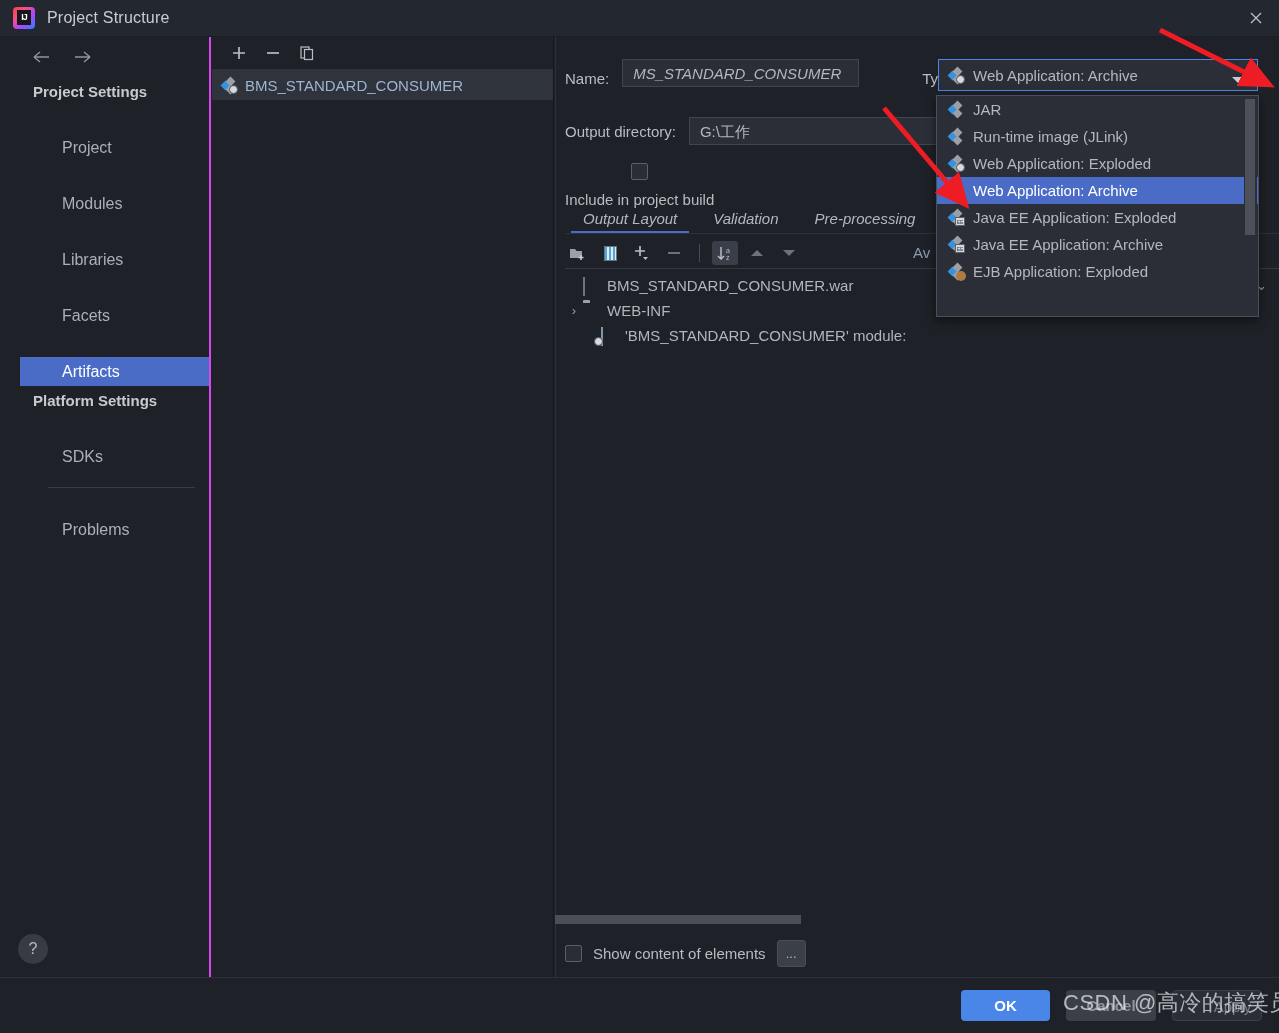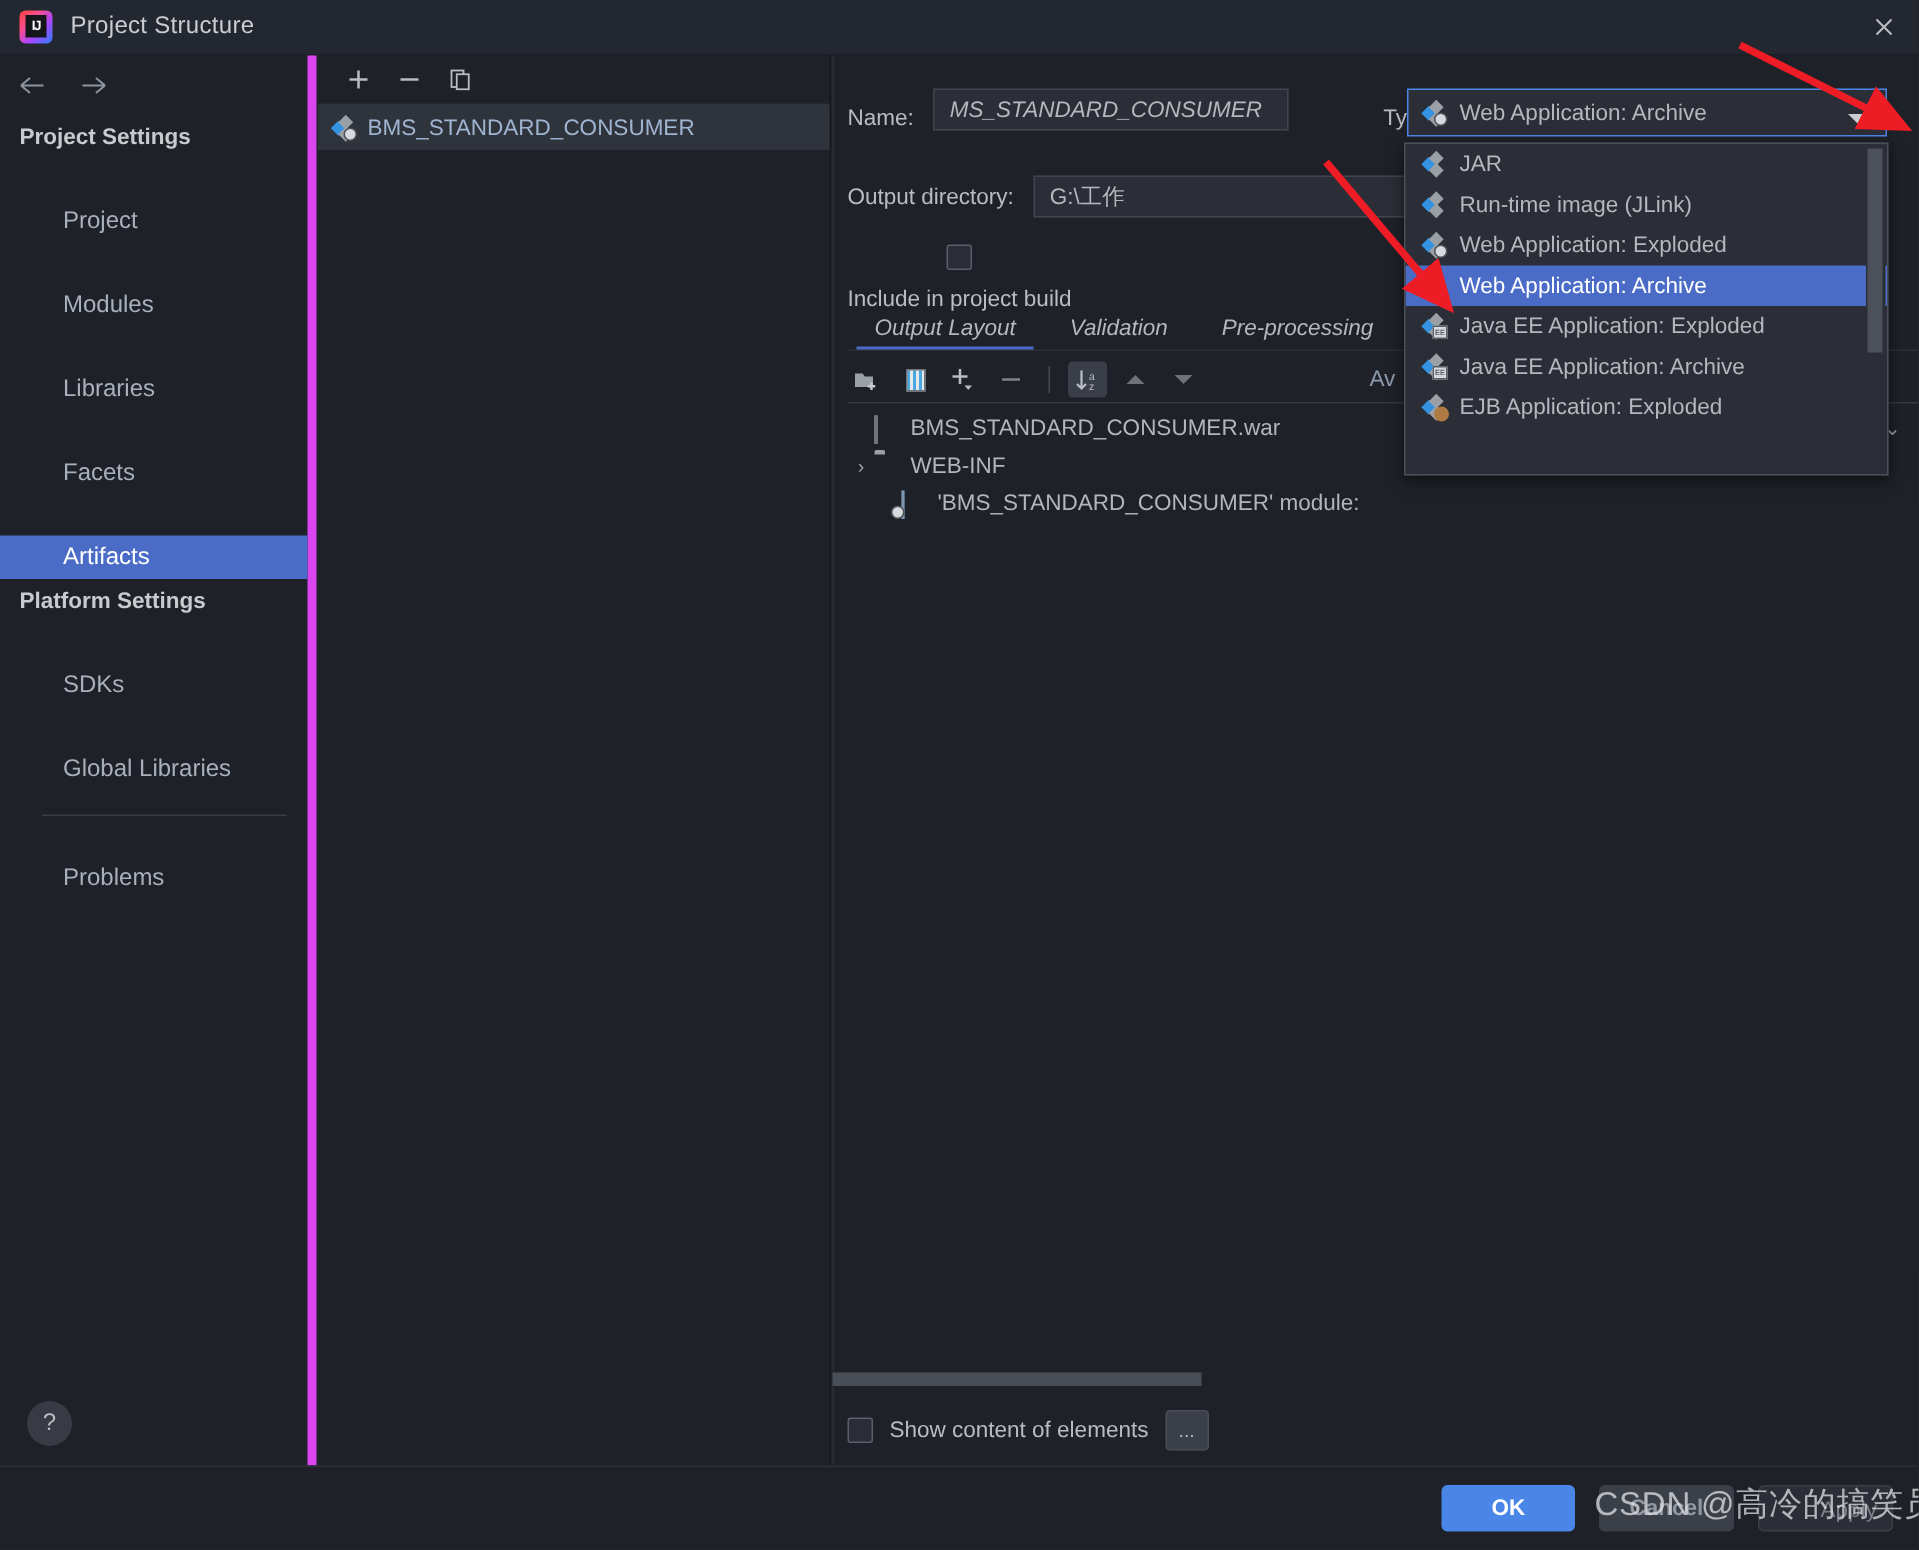--- a/index.html
+++ b/index.html
@@ -43,21 +43,22 @@
   .close-btn {
     position: absolute; right: 0; top: 0; width: 46px; height: 36px;
     display: flex; align-items: center; justify-content: center;
   }
   .close-btn svg { display: block; }
 
   
   .sidebar {
     position: absolute; left: 0; top: 37px; width: 211px; height: 940px;
     background: #1e2127;
-    border-right: 6px solid #d946ef;
+    border-right: 2px solid #d946ef;
+    padding-left: 20px;
   }
   .nav-arrows {
     height: 40px; display: flex; align-items: center; padding-left: 10px; gap: 16px;
   }
   .nav-arrow { width: 24px; height: 24px; display: flex; align-items: center; justify-content: center; }
   .sb-group {
     font-size: 15px; color: #c8cace; font-weight: bold;
     padding: 6px 0 6px 13px;
   }
   .sb-item {
@@ -261,21 +262,20 @@
 
     <div class="sb-group">Project Settings</div>
     <div class="sb-item">Project</div>
     <div class="sb-item">Modules</div>
     <div class="sb-item">Libraries</div>
     <div class="sb-item">Facets</div>
     <div class="sb-item selected">Artifacts</div>
 
     <div class="sb-group">Platform Settings</div>
     <div class="sb-item">SDKs</div>
-    <div class="sb-item">Global Libraries</div>
 
     <div class="sb-sep"></div>
     <div class="sb-item">Problems</div>
 
     <div class="help-btn">?</div>
   </div>
 
   <div class="listpanel">
     <div class="list-toolbar">
       <div class="tb-ico">

